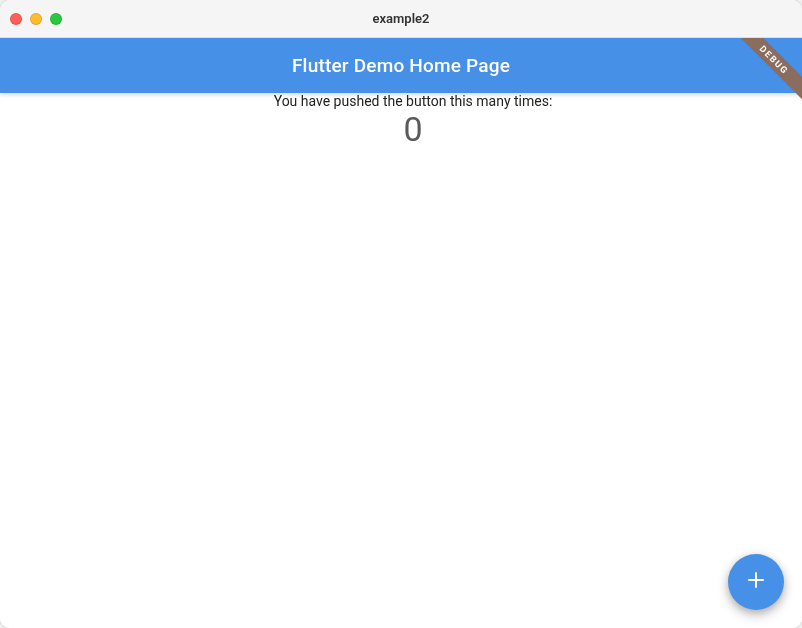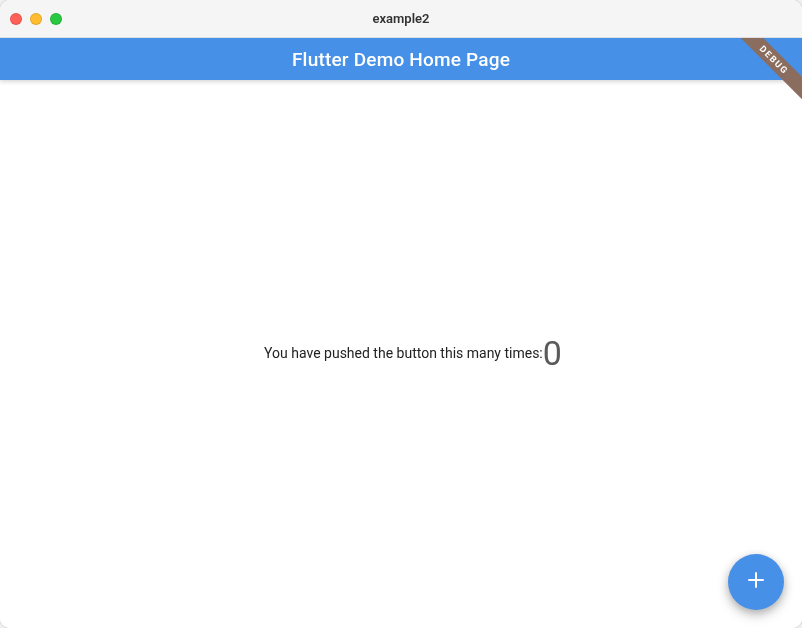--- a/index.html
+++ b/index.html
@@ -57,21 +57,21 @@
       color: #333;
     }
     .app-content {
       flex: 1;
       position: relative;
       display: flex;
       flex-direction: column;
       overflow: hidden;
     }
     .appbar {
-      height: 42px;
+      height: 55px;
       background: #4790e8;
       display: flex;
       align-items: center;
       justify-content: center;
       position: relative;
       box-shadow: 0 2px 4px rgba(0,0,0,0.15);
       flex-shrink: 0;
     }
     .appbar-title {
       color: #ffffff;
@@ -98,22 +98,22 @@
       font-size: 9px;
       font-weight: 700;
       letter-spacing: 1.5px;
       text-align: center;
       padding: 3px 0;
       transform: rotate(45deg);
     }
     .body-area {
       flex: 1;
       display: flex;
+      flex-direction: column;
       align-items: center;
-      justify-content: center;
       background: #ffffff;
       padding-left: 24px;
     }
     .push-text {
       font-size: 14px;
       color: #222;
       margin-bottom: 2px;
     }
     .counter-value {
       font-size: 34px;

